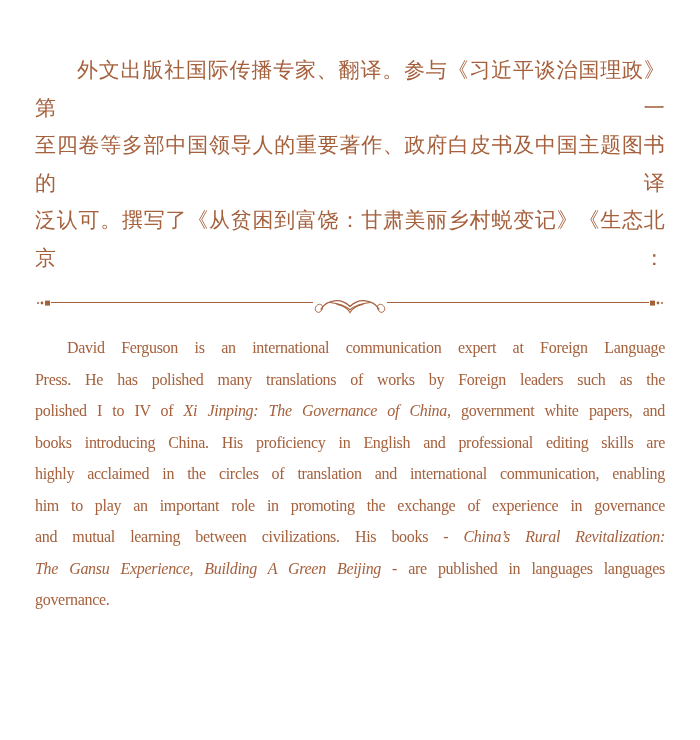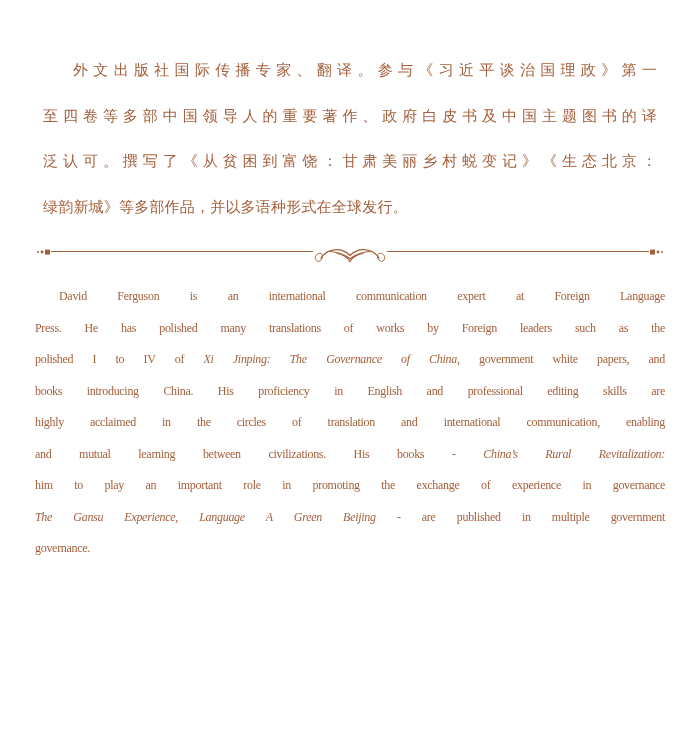--- a/index.html
+++ b/index.html
@@ -16,22 +16,22 @@
     height: 740px;
     background: #ffffff;
     color: var(--accent, #a5603c);
   }
 
   
   .cn-block {
     margin: 52px 35px 0 35px;
   }
   .cn-line {
-    margin: 8px;
-    font-size: 15px;
+    margin: 0;
+    font-size: 21px;
     line-height: 37.5px;
     color: var(--accent, #a5603c);
     text-align: justify;
     text-align-last: justify;
     letter-spacing: 0.2px;
     font-family: "Liberation Serif", "DejaVu Serif", serif;
   }
   .cn-line.first { text-indent: 2em; }
   .cn-line.last  { text-align-last: left; }
 
@@ -49,42 +49,41 @@
     margin-top: 9.25px;
   }
   .divider svg { display: block; }
 
   
   .en-block {
     margin: 13px 35px 0 35px;
   }
   .en-line {
     margin: 0;
-    font-size: 12px;
+    font-size: 16px;
     line-height: 31.5px;
     letter-spacing: -0.3px;
     color: var(--accent, #a5603c);
     text-align: justify;
     text-align-last: justify;
     font-family: "Liberation Serif", "DejaVu Serif", serif;
   }
   .en-line.first { text-indent: 2em; }
   .en-line.last  { text-align-last: left; }
   .italic { font-style: italic; }
 </style>
 </head>
 <body style="background: rgb(255, 255, 255);">
 
 <div class="page">
 
   <div class="cn-block">
     <p class="cn-line first">外文出版社国际传播专家、翻译。参与《习近平谈治国理政》第一</p>
     <p class="cn-line">至四卷等多部中国领导人的重要著作、政府白皮书及中国主题图书的译</p>
     <p class="cn-line">泛认可。撰写了《从贫困到富饶：甘肃美丽乡村蜕变记》《生态北京：</p>
-    <p class="cn-line last">绿韵新城》等多部作品，并以多语种形式在全球发行。</p>
   </div>
 
   <div class="divider">
     <svg width="16" height="26" viewBox="0 0 16 26">
       <g fill="#a5603c">
         <circle cx="3" cy="10" r="1"></circle>
         <circle cx="7" cy="10" r="1.4"></circle>
         <rect x="10" y="7.6" width="5" height="5"></rect>
       </g>
     </svg>
@@ -118,26 +117,26 @@
     <p class="en-line">
       <span>polished I to IV of </span><span class="italic">Xi Jinping: The Governance of China</span><span>, government white papers, and</span>
     </p>
     <p class="en-line">
       <span>books introducing China. His proficiency in English and professional editing skills are</span>
     </p>
     <p class="en-line">
       <span>highly acclaimed in the circles of translation and international communication, enabling</span>
     </p>
     <p class="en-line">
+      <span>him to play an important role in promoting the exchange of experience in governance</span>
+    </p>
+    <p class="en-line">
       <span>and mutual learning between civilizations. His books - </span><span class="italic">China’s Rural Revitalization:</span>
     </p>
     <p class="en-line">
-      <span>him to play an important role in promoting the exchange of experience in governance</span>
-    </p>
-    <p class="en-line">
-      <span class="italic">The Gansu Experience, Language A Green Beijing</span><span> - are published in multiple government</span>
+      <span class="italic">The Gansu Experience, Building A Green Beijing</span><span> - are published in languages languages</span>
     </p>
     <p class="en-line last">
       <span>governance.</span>
     </p>
   </div>
 
 </div>
 
 </body></html>

